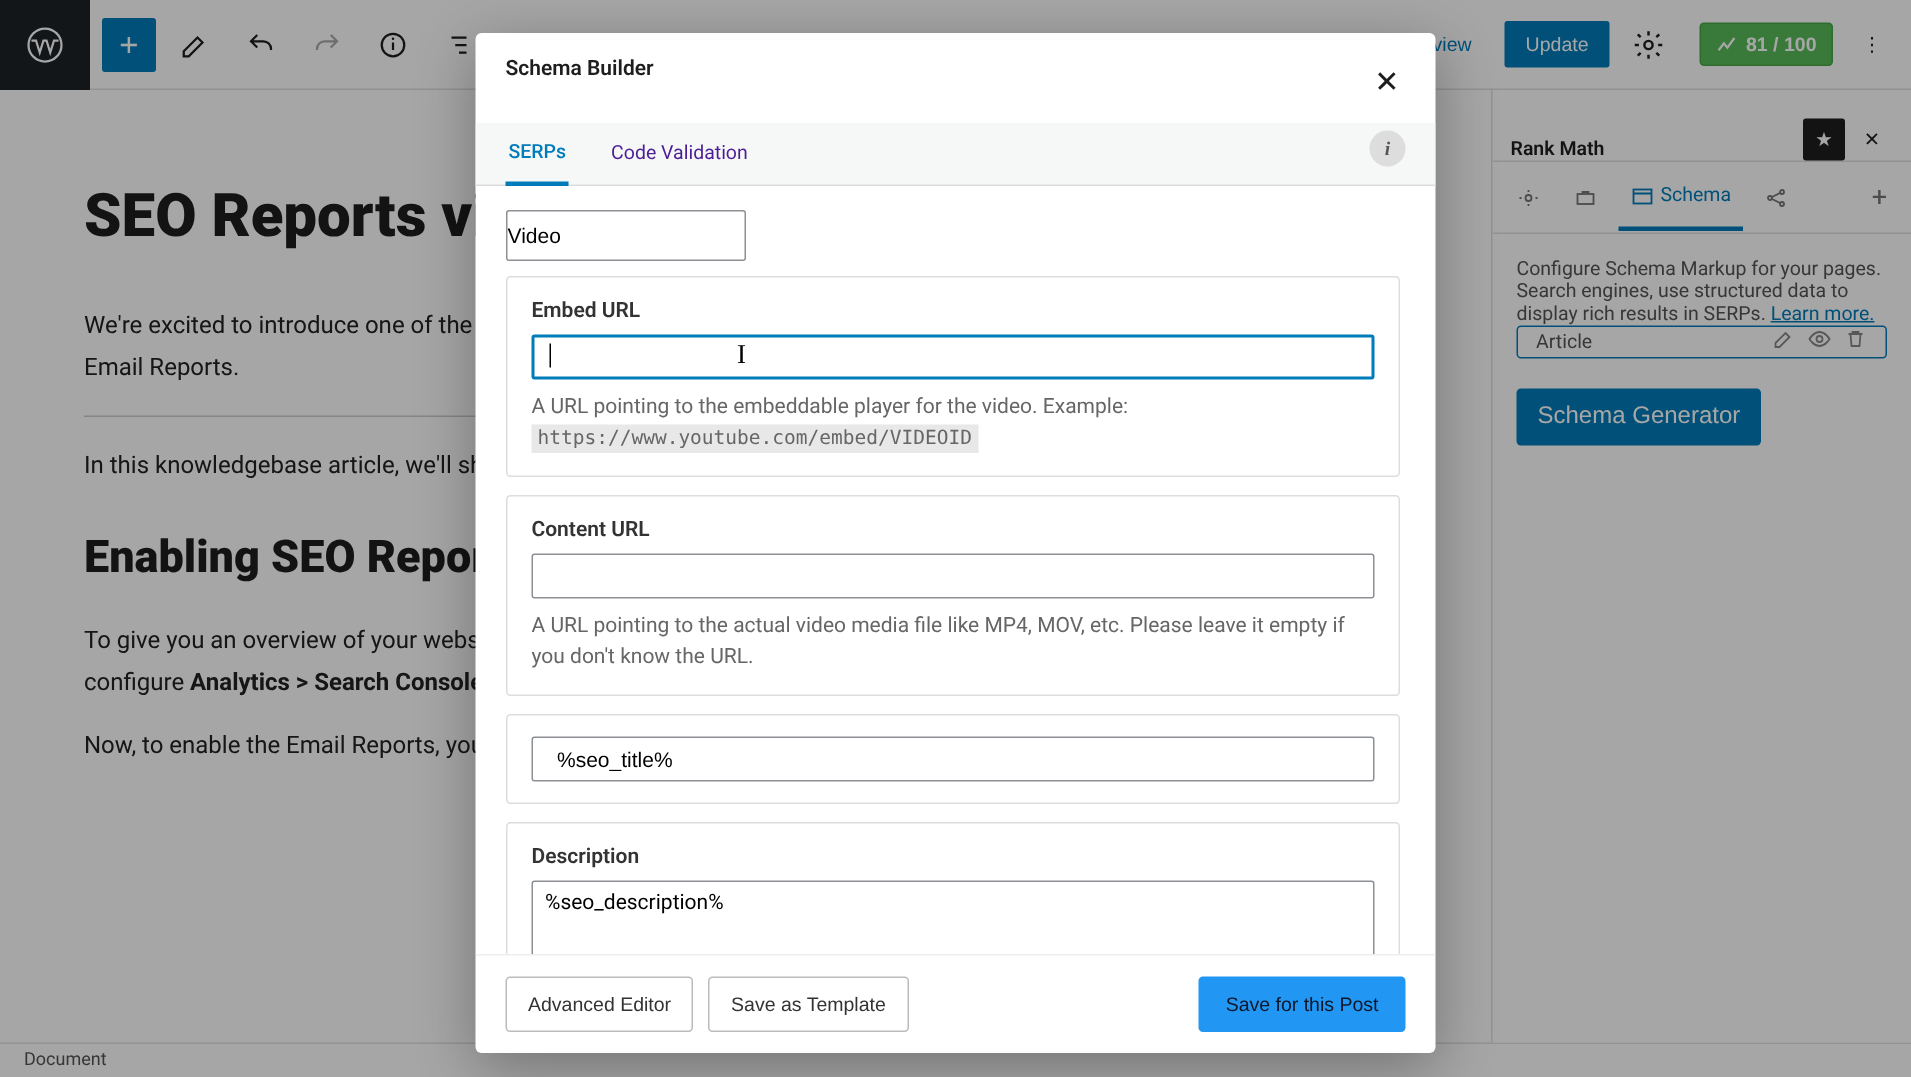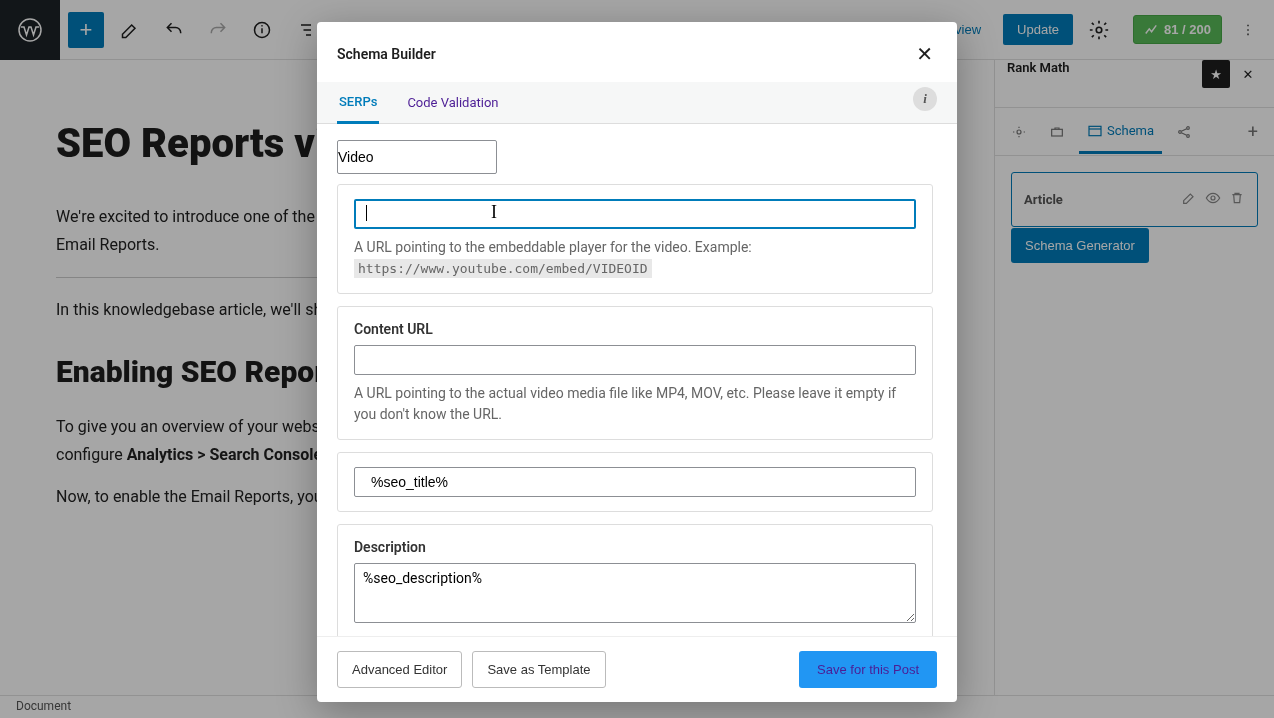--- a/index.html
+++ b/index.html
@@ -22,61 +22,61 @@
 .editor { flex: 1; padding: 60px 56px 20px 56px; overflow: hidden; }
 .editor h1 { font-size: 40px; font-weight: 900; margin-bottom: 36px; }
 .editor p { font-size: 16px; line-height: 1.75; margin-bottom: 14px; color: #222; }
 .editor hr { border: none; border-top: 1px solid #ccc; margin: 18px 0; }
 .editor h2 { font-size: 30px; font-weight: 900; margin: 30px 0 24px 0; }
 .editor a { color: #0073aa; text-decoration: underline; }
 .editor strong { font-weight: 700; }
 
 
 .sidebar { width: 280px; border-left: 1px solid #e0e0e0; background: #fff; display: flex; flex-direction: column; }
-.sidebar-header { display: flex; align-items: flex-start; justify-content: space-between; padding: 0 12px; height: 48px; border-bottom: 1px solid #e0e0e0; }
+.sidebar-header { display: flex; align-items: flex-end; justify-content: space-between; padding: 0 12px; height: 48px; border-bottom: 1px solid #e0e0e0; }
 .sidebar-title { font-weight: 600; font-size: 13px; }
 .sidebar-header-icons { display: flex; gap: 4px; }
 .sidebar-star { width: 28px; height: 28px; background: #1e1e1e; color: #fff; display: flex; align-items: center; justify-content: center; border-radius: 2px; cursor: pointer; }
 .sidebar-close { width: 28px; height: 28px; display: flex; align-items: center; justify-content: center; cursor: pointer; }
 .sidebar-tabs { display: flex; align-items: center; border-bottom: 1px solid #e0e0e0; padding: 0 8px; height: 48px; gap: 6px; }
 .sidebar-tab { padding: 12px 8px; cursor: pointer; color: #757575; display: flex; align-items: center; gap: 4px; font-size: 13px; }
 .sidebar-tab.active { color: #007cba; border-bottom: 3px solid #007cba; margin-bottom: -1px; }
 .sidebar-tab-add { margin-left: auto; }
 .sidebar-body { padding: 16px; font-size: 13px; color: #555; }
 .sidebar-body a { color: #007cba; }
 .sidebar-section-title { font-weight: 600; color: #1e1e1e; margin: 16px 0 10px 0; font-size: 14px; }
-.schema-item { border: 1px solid #007cba; border-radius: 3px; padding: 17px 12px; display: flex; align-items: center; gap: 8px; margin-bottom: 1px; font-weight: bold; }
+.schema-item { border: 1px solid #007cba; border-radius: 3px; padding: 0 12px; display: flex; align-items: center; gap: 8px; margin-bottom: 20px; }
 .schema-item-label { flex: 1; color: #555; }
 .schema-item-icon { color: #888; cursor: pointer; }
-.btn-generator { background: #007cba; color: #fff; border: none; padding: 10px 14px; border-radius: 3px; cursor: pointer; font-size: 13px; }
+.btn-generator { background: #007cba; color: #fff; border: none; padding: 10px 14px; border-radius: 3px; cursor: pointer; font-size: 16px; }
 
 
 .overlay { position: absolute; inset: 0; background: rgba(0,0,0,0.35); display: flex; align-items: flex-start; justify-content: center; padding-top: 22px; }
 .modal { width: 640px; max-height: 680px; background: #fff; border-radius: 4px; box-shadow: 0 10px 40px rgba(0,0,0,0.3); display: flex; flex-direction: column; overflow: hidden; }
-.modal-header { padding: 16px 20px 12px 20px; display: flex; align-items: center; justify-content: space-between; }
+.modal-header { padding: 16px 20px 12px 20px; display: flex; justify-content: space-between; }
 .modal-title { font-weight: 600; font-size: 14px; }
 .modal-close { cursor: pointer; font-size: 20px; padding: 4px; }
 .modal-tabs { display: flex; align-items: center; border-bottom: 1px solid #ddd; padding: 0 20px; background: #f6f7f7; }
 .modal-tab { padding: 12px 2px; margin-right: 26px; cursor: pointer; color: #4c1d95; font-size: 13px; }
 .modal-tab.active { color: #007cba; border-bottom: 3px solid #007cba; margin-bottom: -1px; font-weight: 500; }
 .modal-info { margin-left: auto; width: 24px; height: 24px; border-radius: 50%; background: #ddd; color: #555; display: flex; align-items: center; justify-content: center; font-weight: 700; cursor: pointer; font-style: italic; font-family: serif; margin-bottom: 8px; }
 .modal-body { flex: 1; overflow-y: auto; padding: 16px 24px 16px 20px; }
 .modal-scroll { overflow-y: scroll; }
 .schema-type-input { border: 1px solid #8c8f94; padding: 8px 0; border-radius: 2px; width: 160px; margin-bottom: 10px; font-size: 14px; }
 .field-group { border: 1px solid #ddd; border-radius: 3px; padding: 14px 16px; margin-bottom: 12px; background: #fff; }
 .field-label { font-weight: 600; font-size: 14px; color: #333; display: block; margin-bottom: 8px; }
 .required { color: #d63638; }
 .field-input { width: 100%; border: 1px solid #8c8f94; border-radius: 2px; padding: 6px 16px; font-size: 14px; }
 .field-input.focused { border: 2px solid #007cba; outline: none; padding: 5px 7px; }
 .field-textarea { width: 100%; border: 1px solid #8c8f94; border-radius: 2px; padding: 6px 8px; font-size: 14px; min-height: 60px; resize: vertical; font-family: inherit; }
 .field-help { color: #666; font-size: 14px; margin-top: 8px; line-height: 1.5; }
 .field-help code { background: #e8e8e8; padding: 2px 4px; font-family: Consolas, monospace; font-size: 13px; }
 .modal-footer { padding: 14px 20px; display: flex; gap: 10px; border-top: 1px solid #eee; }
 .btn-secondary { border: 1px solid #bbb; background: #fff; padding: 10px 14px; border-radius: 3px; cursor: pointer; font-size: 13px; color: #333; }
-.btn-primary { border: none; background: #2196f3; color: #4c1d95; padding: 10px 18px; border-radius: 3px; cursor: pointer; font-size: 13px; margin-left: auto; }
+.btn-primary { border: none; background: #2196f3; color: #0f172a; padding: 10px 18px; border-radius: 3px; cursor: pointer; font-size: 13px; margin-left: auto; }
 
 
 .bottom-bar { height: 23px; border-top: 1px solid #e0e0e0; background: #fff; padding: 3px 16px; font-size: 12px; color: #555; }
 
 
 .modal ::-webkit-scrollbar { width: 8px; }
 .modal ::-webkit-scrollbar-thumb { background: #bbb; border-radius: 4px; }
 
 
 .text-cursor { display: inline-block; width: 1px; height: 16px; background: #000; vertical-align: middle; margin-left: 2px; }
@@ -129,21 +129,21 @@
   <div class="toolbar-icon">
     <svg width="22" height="22" viewBox="0 0 24 24">
         <circle cx="12" cy="12" r="3" fill="none" stroke="currentColor" stroke-width="1.8"></circle>
         <path d="M12 2v3M12 19v3M4.2 4.2l2.1 2.1M17.7 17.7l2.1 2.1M2 12h3M19 12h3M4.2 19.8l2.1-2.1M17.7 6.3l2.1-2.1" stroke="currentColor" stroke-width="1.8"></path>
       </svg>
   </div>
   <button class="btn-score">
     <svg width="14" height="14" viewBox="0 0 24 24">
         <path d="M3 18l6-8 4 5 8-11" fill="none" stroke="#fff" stroke-width="2.5"></path>
       </svg>
-    <span>81 / 200</span>
+    <span>81 / 100</span>
   </button>
   <div class="toolbar-more">
     <span>⋮</span>
   </div>
 </div>
 
 <div class="main">
   <div class="editor">
     <h1>SEO Reports via Email</h1>
     <p>
@@ -204,20 +204,23 @@
             <circle cx="18" cy="6" r="2" fill="none" stroke="currentColor" stroke-width="1.8"></circle>
             <circle cx="18" cy="18" r="2" fill="none" stroke="currentColor" stroke-width="1.8"></circle>
             <path d="M8 11l8-4M8 13l8 4" stroke="currentColor" stroke-width="1.8"></path>
           </svg>
       </div>
       <div class="sidebar-tab sidebar-tab-add">
         <span style="font-size:18px">+</span>
       </div>
     </div>
     <div class="sidebar-body">
+      <p>
+        <span>Configure Schema Markup for your pages. Search engines, use structured data to display rich results in SERPs. </span><a href="#">Learn more.</a>
+      </p>
       <div class="schema-item">
         <span class="schema-item-label">Article</span>
         <span class="schema-item-icon">
           <svg width="16" height="16" viewBox="0 0 24 24">
               <path d="M4 16l10-10 4 4-10 10H4v-4z" fill="none" stroke="currentColor" stroke-width="1.8"></path>
             </svg>
         </span>
         <span class="schema-item-icon">
           <svg width="16" height="16" viewBox="0 0 24 24">
               <path d="M2 12s4-7 10-7 10 7 10 7-4 7-10 7-10-7-10-7z" fill="none" stroke="currentColor" stroke-width="1.8"></path>
@@ -251,20 +254,21 @@
       <div class="modal-tab active">SERPs</div>
       <div class="modal-tab">Code Validation</div>
       <div class="modal-info">
           <span>i</span>
         </div>
     </div>
     <div class="modal-body modal-scroll">
       <input class="schema-type-input" value="Video" style="">
 
       <div class="field-group">
+        <label class="field-label">Embed URL</label>
         <div style="position:relative">
           <input class="field-input focused" value="" style="">
           <span class="text-cursor" style="position:absolute;left:10px;top:6px"></span>
           <span class="cursor-i" style="left:137px;top:3px">I</span>
         </div>
         <div class="field-help">
           <span>A URL pointing to the embeddable player for the video. Example: </span><br>
           <code>https://www.youtube.com/embed/VIDEOID</code>
         </div>
       </div>

